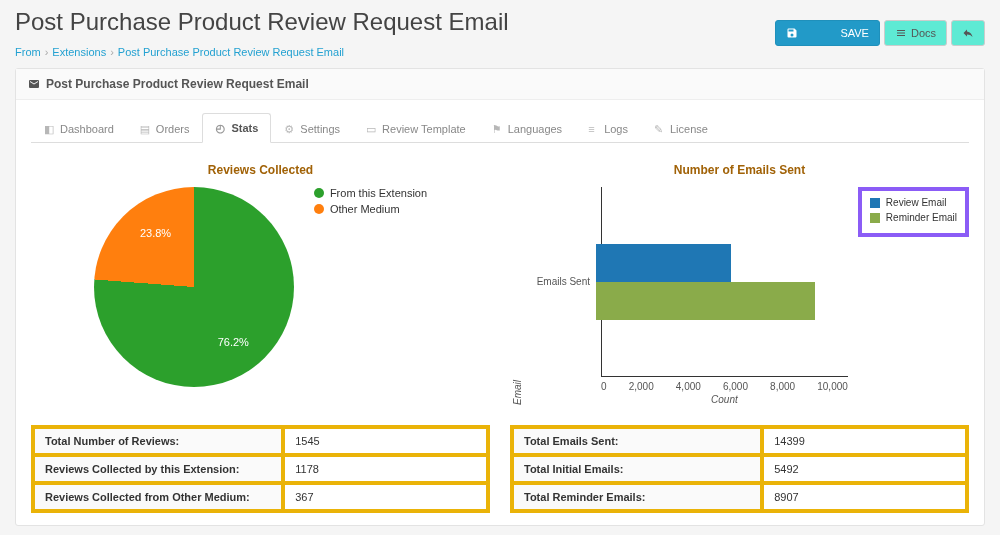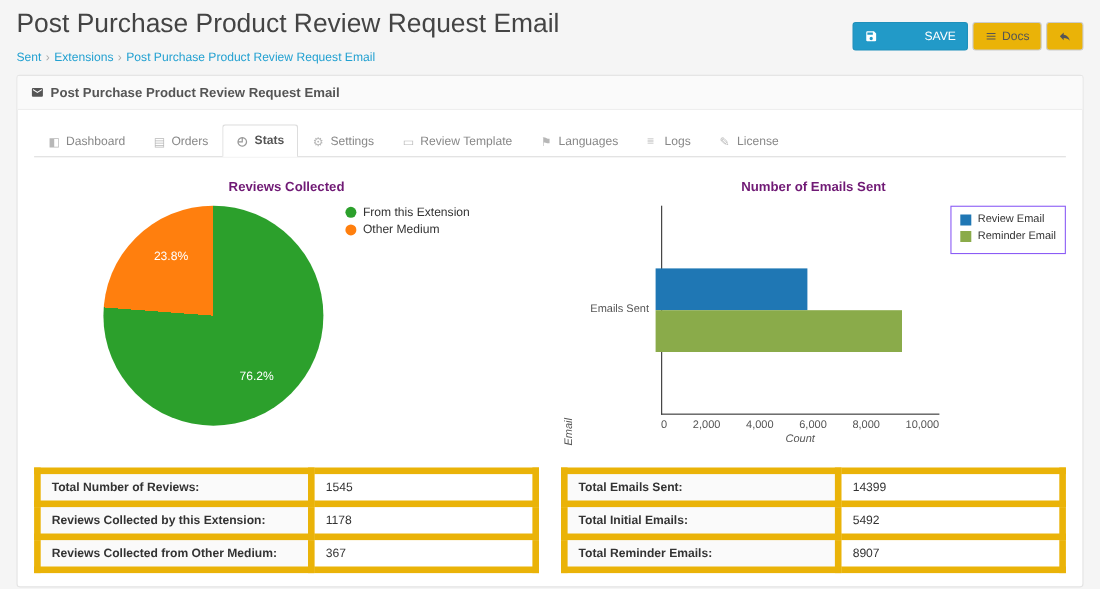--- a/index.html
+++ b/index.html
@@ -5,67 +5,67 @@
 * { box-sizing: border-box; margin: 0; padding: 0; }
 body { font-family: -apple-system, BlinkMacSystemFont, "Segoe UI", Arial, sans-serif; background: #f5f5f5; font-size: 12px; color: #333; }
 .container { width: 1000px; padding: 8px 15px; }
 .header-row { display: flex; align-items: center; justify-content: space-between; margin-bottom: 10px; }
 .header-left { display: flex; align-items: baseline; gap: 10px; flex-wrap: wrap; }
 h1 { font-size: 24px; font-weight: 300; color: #444; }
 .breadcrumb { font-size: 11px; color: #888; display: flex; gap: 4px; align-items: center; }
 .breadcrumb a { color: #23a1d1; text-decoration: none; }
 .breadcrumb .sep { color: #aaa; }
 .header-right { display: flex; gap: 4px; }
-.btn { display: inline-flex; align-items: center; gap: 4px; padding: 6px 10px; border-radius: 3px; background: #eab308; border: 1px solid #ccc; font-size: 11px; cursor: pointer; color: #555; }
+.btn { display: inline-flex; align-items: center; gap: 4px; padding: 6px 10px; border-radius: 3px; background: #5eead4; border: 1px solid #ccc; font-size: 11px; cursor: pointer; color: #555; }
 .btn-primary { background: #229ac8; border-color: #1f90bb; color: #fff; gap: 42px; }
 .panel { background: #fff; border: 1px solid #e3e3e3; border-radius: 3px; }
 .panel-heading { padding: 8px 12px; border-bottom: 1px solid #eee; background: #fafafa; display: flex; align-items: center; gap: 6px; font-size: 12px; font-weight: bold; color: #555; }
 .panel-body { padding: 12px 15px; }
 .tabs { display: flex; border-bottom: 1px solid #ddd; margin-bottom: 20px; }
 .tab { padding: 8px 12px; font-size: 11px; color: #888; cursor: pointer; display: flex; align-items: center; gap: 4px; border: 1px solid transparent; border-bottom: none; position: relative; top: 1px; }
 .tab.active { background: #fff; border-color: #ddd; border-bottom: 1px solid #fff; color: #555; font-weight: bold; border-radius: 3px 3px 0 0; }
 .tab .ico { opacity: 0.6; }
 .charts-row { display: flex; gap: 20px; margin-bottom: 20px; }
 .chart-col { flex: 1; }
-.chart-title { font-size: 12px; font-weight: bold; text-align: center; margin-bottom: 10px; color: #701a75; }
+.chart-title { font-size: 12px; font-weight: bold; text-align: center; margin-bottom: 10px; color: #a16207; }
 .pie-wrap { display: flex; justify-content: center; align-items: flex-start; gap: 20px; }
 .pie { width: 200px; height: 200px; border-radius: 50%; position: relative; }
 .pie-label { position: absolute; color: #fff; font-size: 11px; }
 .legend { font-size: 11px; text-align: center; }
 .legend-item { display: flex; align-items: center; gap: 6px; margin-bottom: 4px; }
 .legend-sw { width: 10px; height: 10px; border-radius: 50%; }
 .legend-sw.sq { border-radius: 0; }
 .bar-chart { display: flex; }
 .bar-axis-y { display: flex; flex-direction: column; justify-content: center; font-style: italic; font-size: 10px; color: #555; writing-mode: vertical-rl; transform: rotate(180deg); padding: 0 2px; }
 .bar-body { flex: 1; }
 .bar-plot { height: 190px; border-left: 1px solid #333; border-bottom: 1px solid #333; position: relative; display: flex; flex-direction: column; justify-content: center; gap: 0; }
 .bar-row { height: 40px; display: flex; align-items: center; }
 .bar-row-label { width: 70px; text-align: right; padding-right: 6px; font-size: 10px; color: #555; margin-left: -76px; }
 .bar { height: 38px; }
 .bar-ticks { display: flex; justify-content: space-between; font-size: 10px; color: #555; padding-top: 4px; }
 .bar-xlabel { text-align: center; font-style: italic; font-size: 10px; color: #555; margin-top: 2px; }
 .bar-chart-wrap { display: flex; gap: 10px; align-items: flex-start; }
-.bar-legend { border: 1px solid #8b5cf6; padding: 6px 8px; font-size: 10px; }
+.bar-legend { border: 4px solid #8b5cf6; padding: 6px 8px; font-size: 10px; }
 .tables-row { display: flex; gap: 20px; }
 .tbl-col { flex: 1; }
 table { width: 100%; border-collapse: collapse; font-size: 11px; }
-table td { border: 6px solid #eab308; padding: 6px 10px; }
+table td { border: 4px solid #eab308; padding: 6px 10px; }
 table td:first-child { font-weight: bold; width: 55%; background: #fafafa; }
 .ico { display: inline-block; width: 12px; height: 12px; }
 svg { display: block; }
 </style>
 </head>
 <body>
 
 <div class="container">
   <div class="header-row">
     <div class="header-left">
       <h1>Post Purchase Product Review Request Email</h1>
       <div class="breadcrumb">
-        <a href="#">Sent</a>
+        <a href="#">From</a>
         <span class="sep">›</span>
         <a href="#">Extensions</a>
         <span class="sep">›</span>
         <a href="#">Post Purchase Product Review Request Email</a>
       </div>
     </div>
     <div class="header-right">
       <button class="btn btn-primary">
         <span class="ico">
             <svg viewBox="0 0 24 24" fill="#fff">

